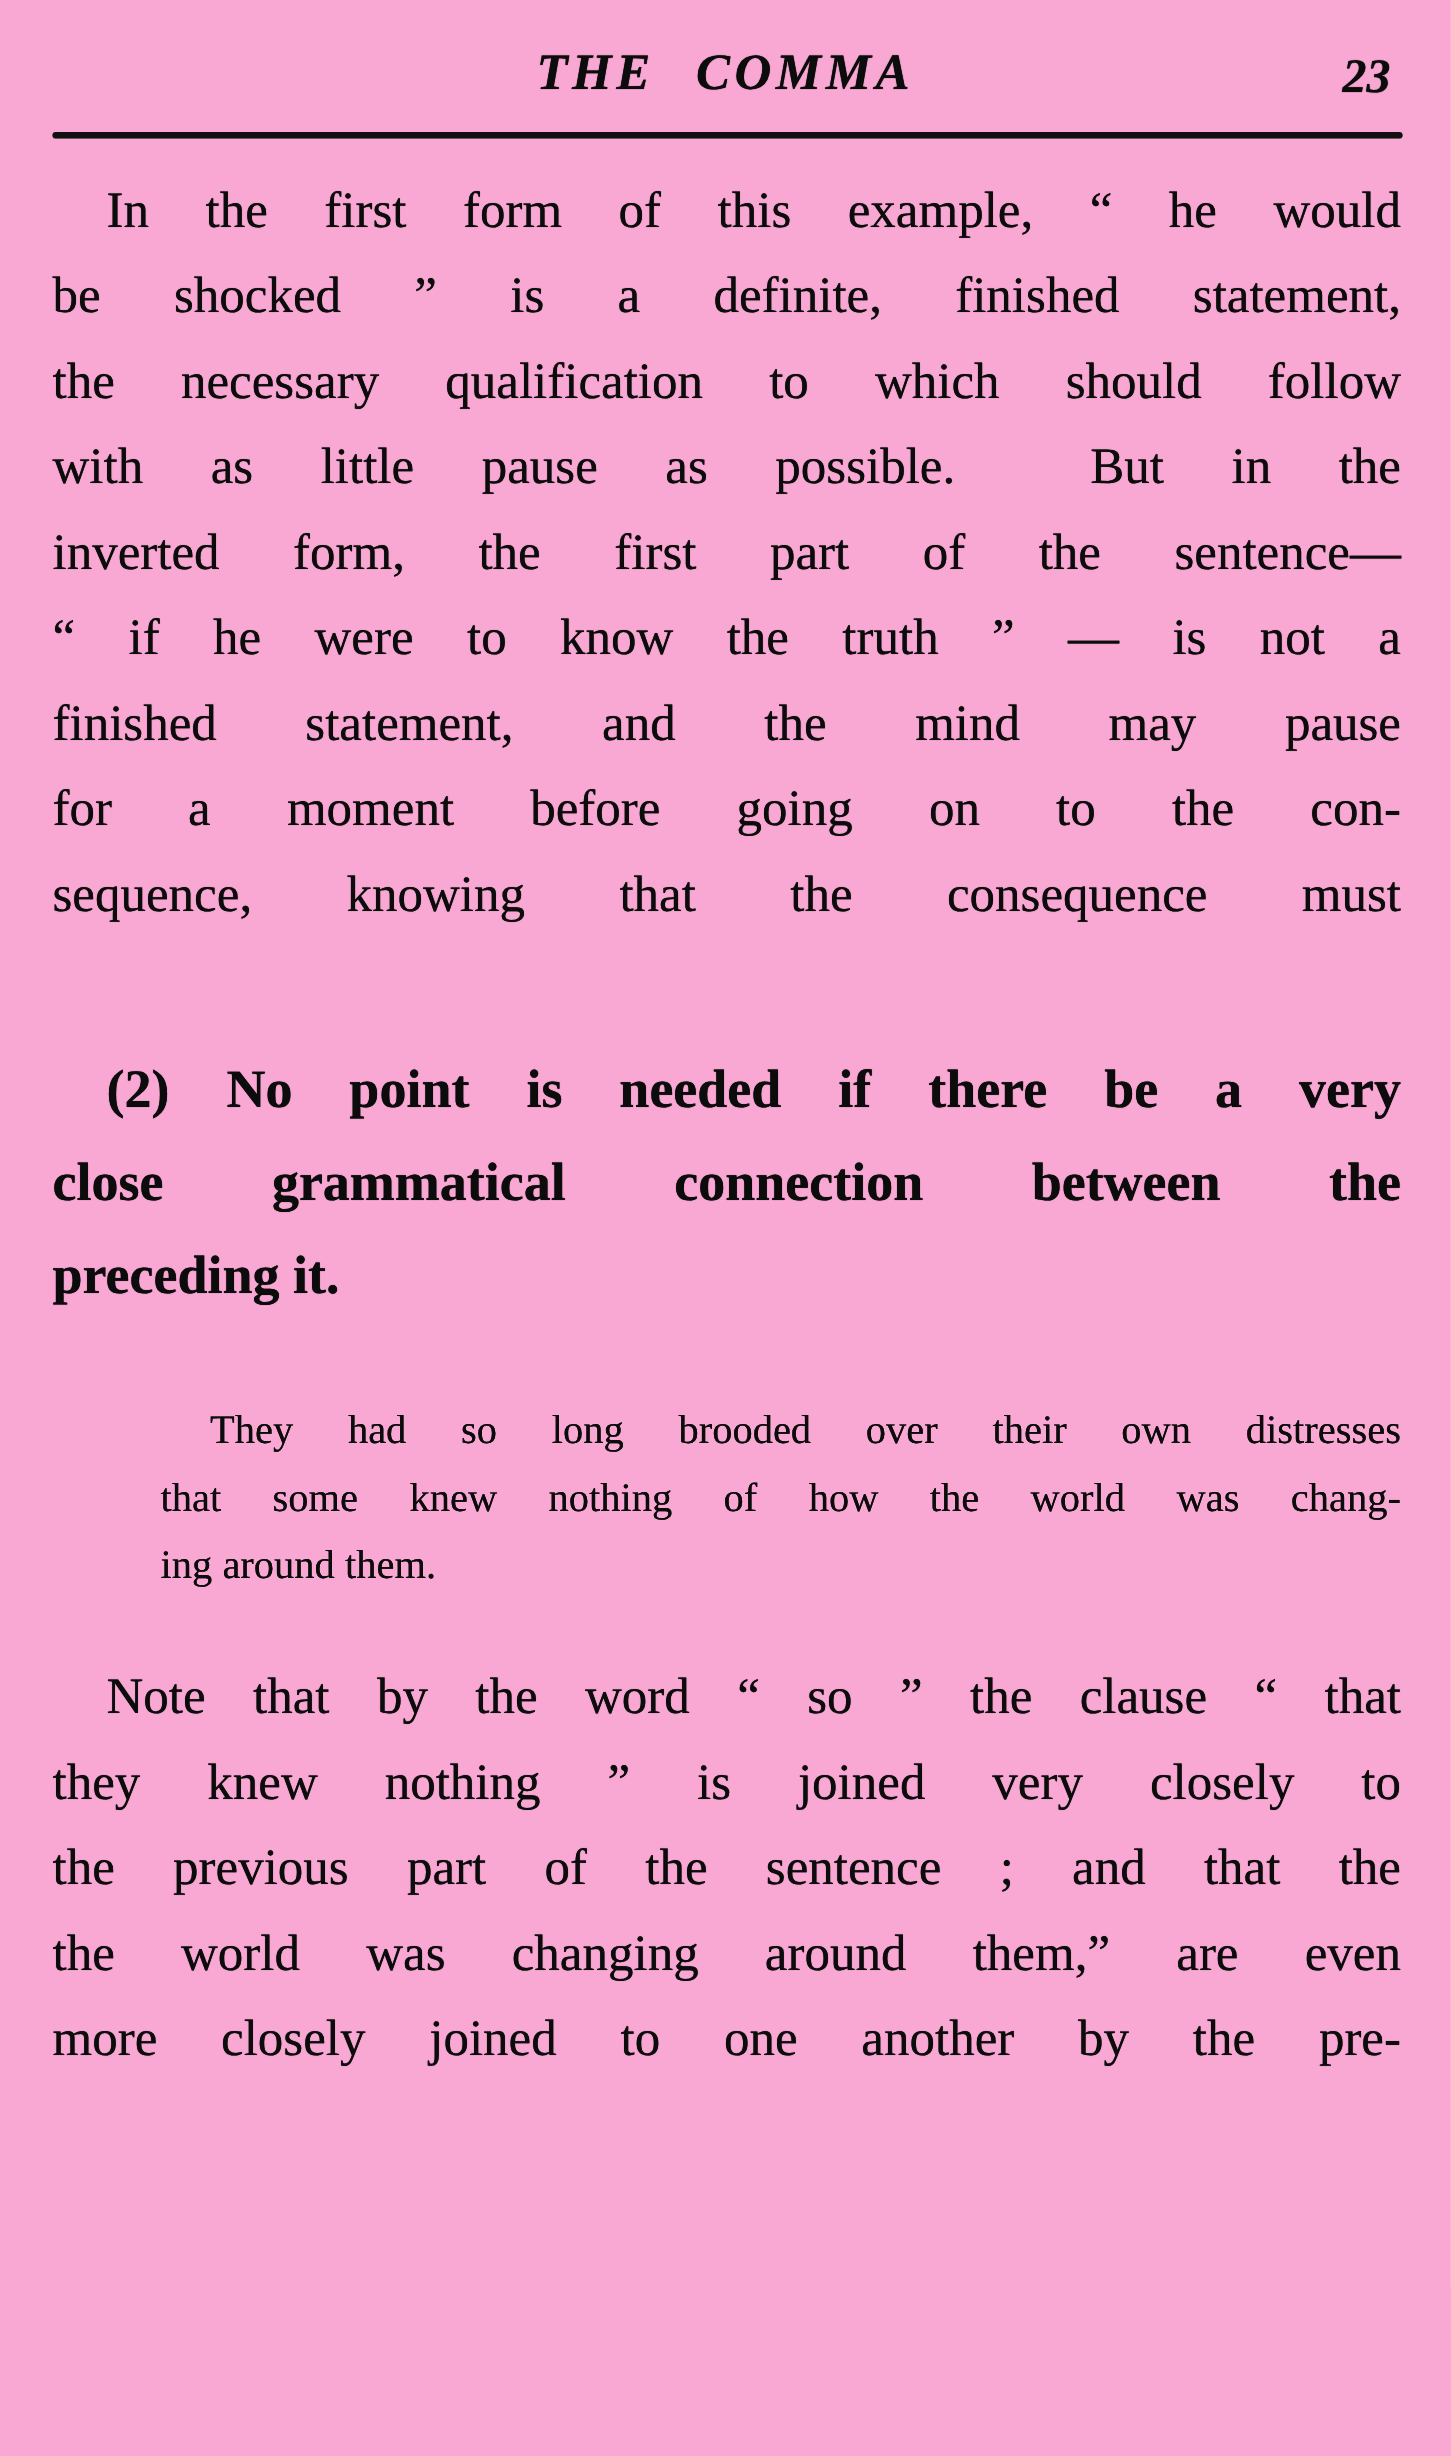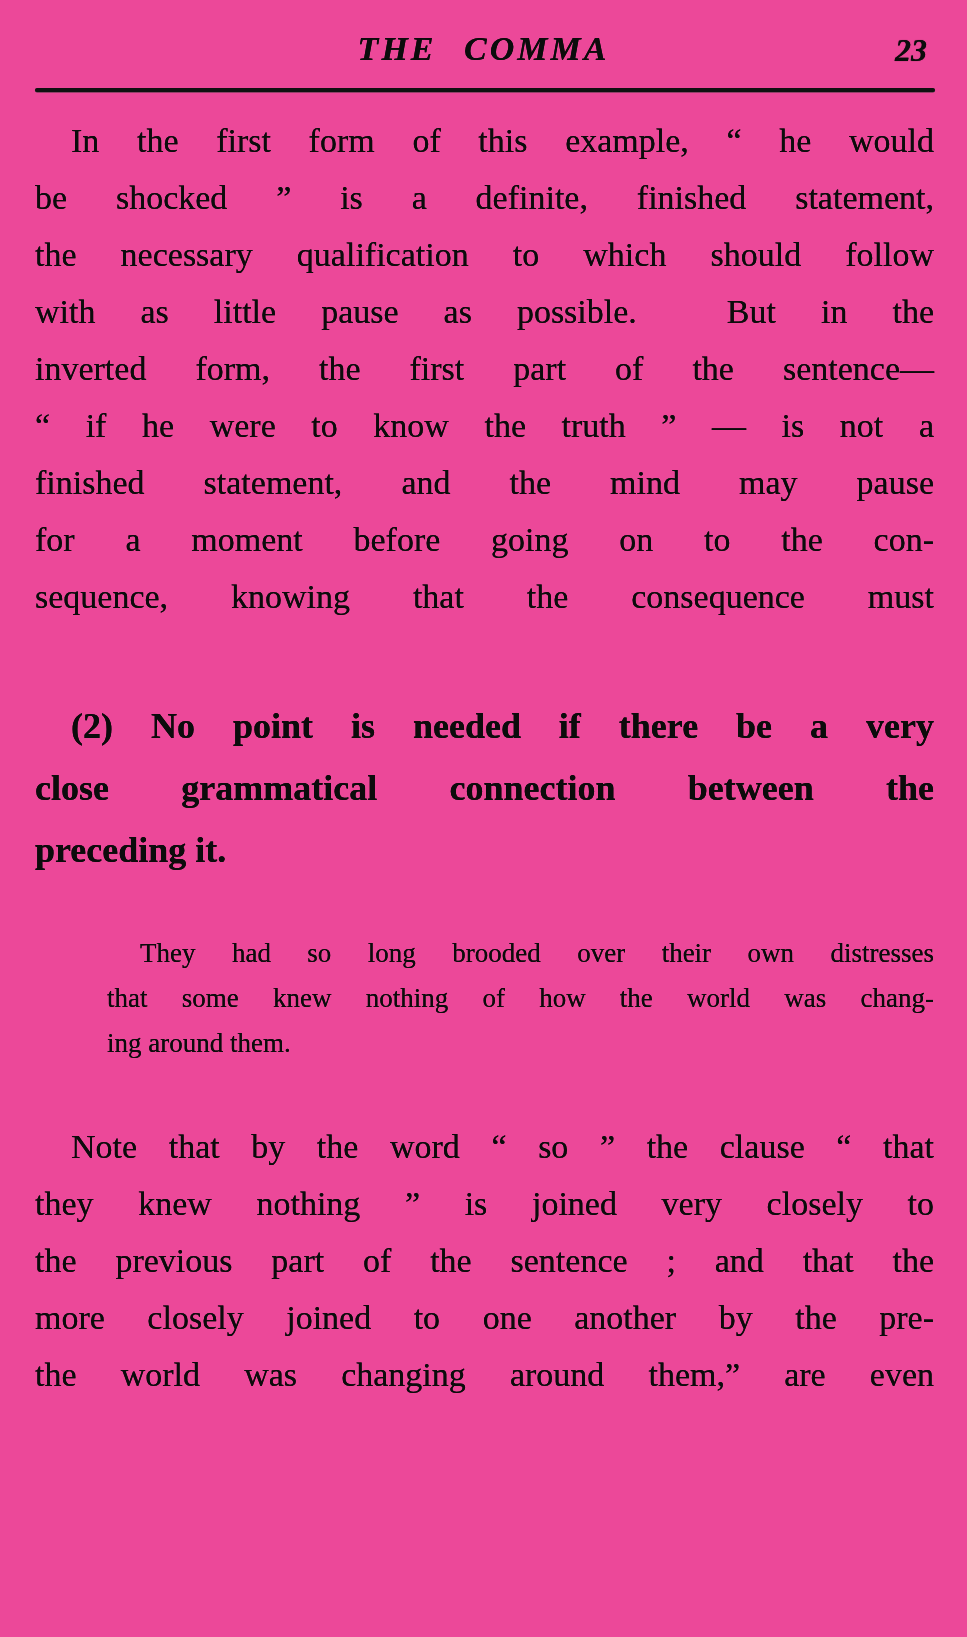--- a/index.html
+++ b/index.html
@@ -5,21 +5,21 @@
   html, body { margin: 0; padding: 0; }
   body {
     font-family: "Liberation Serif", "DejaVu Serif", serif;
     background: #e8e8e4;
   }
   .page {
     position: relative;
     width: 967px;
     height: 1637px;
     margin: 0 auto;
-    background: #ec4899;
+    background: #f9a8d4;
     color: #0c0c0c;
     overflow: hidden;
   }
   
   .running-head {
     position: absolute;
     top: 30px; left: 0; right: 0;
     text-align: center;
     font-style: italic;
     font-weight: 700;
@@ -64,21 +64,21 @@
     font-size: 36px;
     line-height: 62px;
     font-weight: 700;
     text-shadow: 0 0 0.5px #000;
   }
   .indent { text-indent: 36px; }
   .para-intro { margin-bottom: 70px; }
   .para-rule2 { margin-bottom: 50px; }
   .example-block {
     margin-left: 72px;
-    margin-bottom: 52px;
+    margin-bottom: 37px;
   }
   .example-block .line {
     font-size: 27px;
     line-height: 45px;
     text-shadow: 0 0 0.4px #101010;
   }
   .example-block .indent { text-indent: 33px; }
 </style>
 </head>
 <body>
@@ -112,18 +112,18 @@
     <div class="example-block">
       <div class="line indent">They had so long brooded over their own distresses</div>
       <div class="line">that some knew nothing of how the world was chang-</div>
       <div class="line last">ing around them.</div>
     </div>
 
     <div class="para-note">
       <div class="line indent">Note that by the word “ so ” the clause “ that</div>
       <div class="line">they knew nothing ” is joined very closely to</div>
       <div class="line">the previous part of the sentence ; and that the</div>
+      <div class="line">the world was changing around them,” are even</div>
       <div class="line">more closely joined to one another by the pre-</div>
-      <div class="line">the world was changing around them,” are even</div>
     </div>
 
   </div>
 </div>
 
 </body></html>

